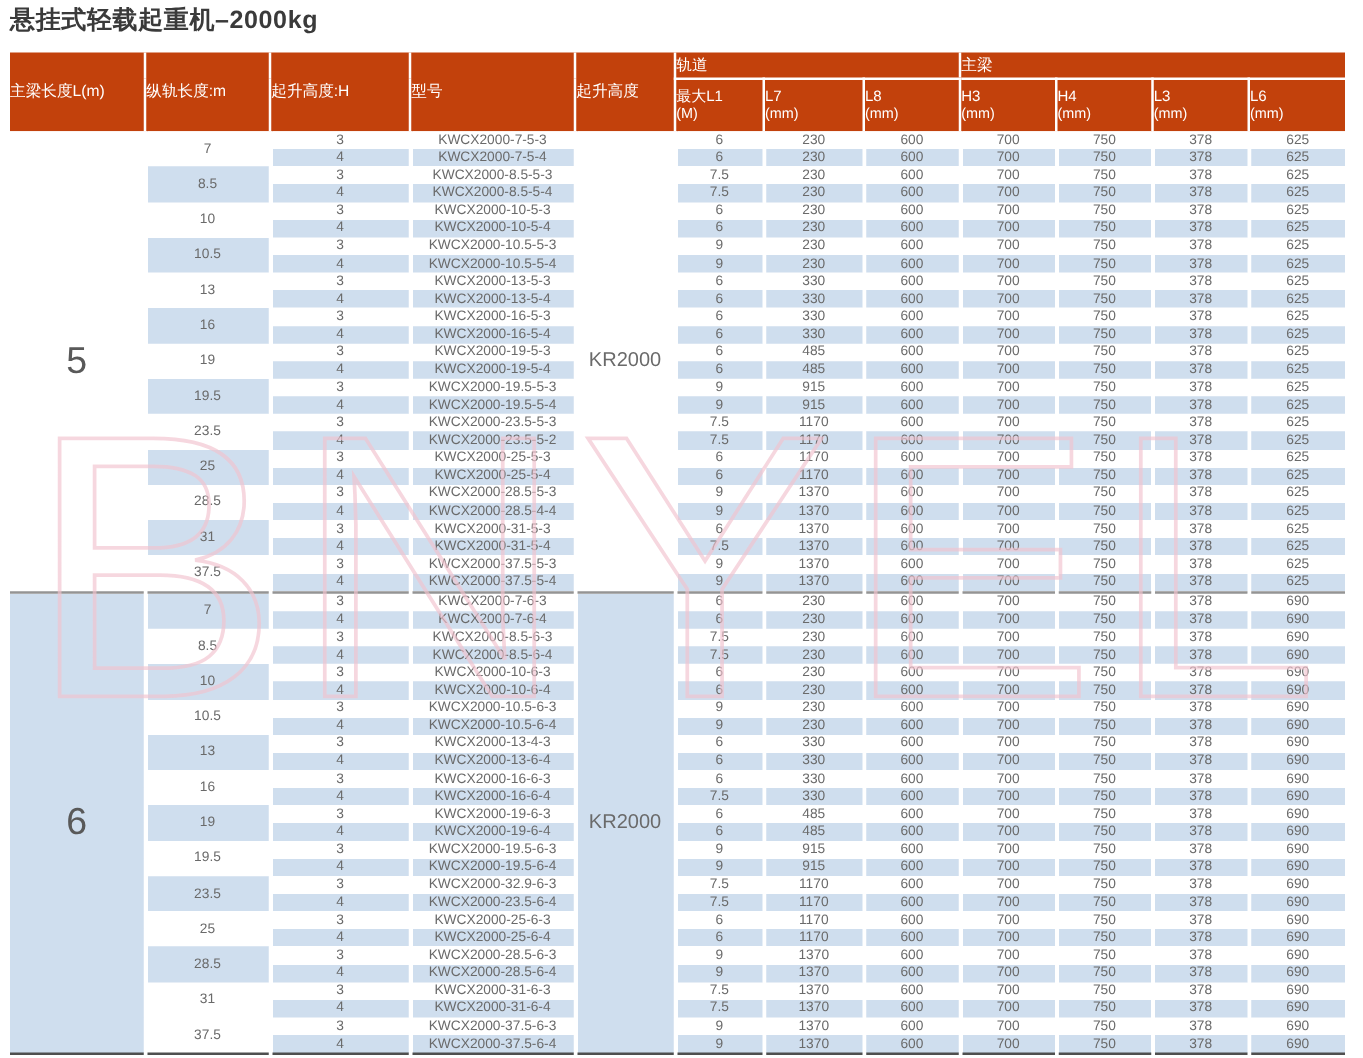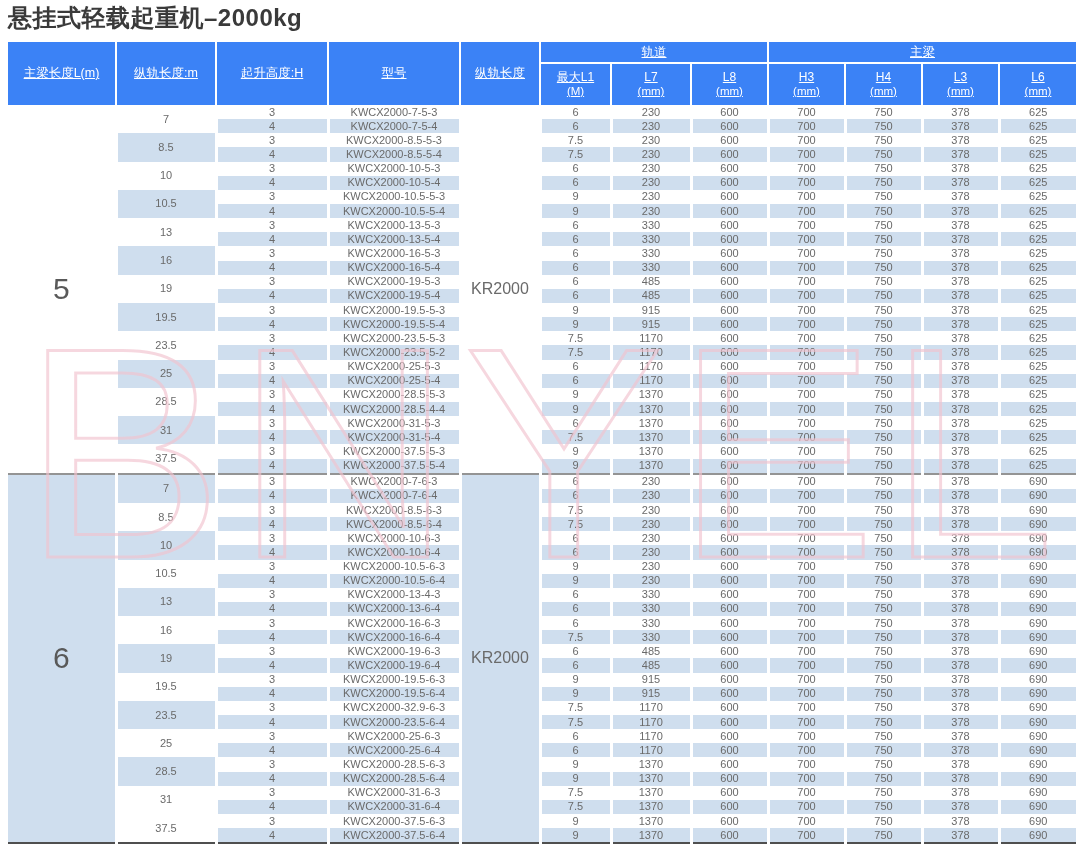--- a/index.html
+++ b/index.html
@@ -1,31 +1,31 @@
 <!DOCTYPE html>
 <html><head>
 <meta charset="utf-8">
 <style>
   html,body{margin:0;padding:0;}
   body{
     width:1090px;height:846px;position:relative;background:#fff;
     font-family:"Liberation Sans","DejaVu Sans",sans-serif;overflow:hidden;
   }
   .title{
-    position:absolute;top:2px;left:8px;font-size:24px;font-weight:bold;
+    position:absolute;top:2px;left:8px;font-size:20px;font-weight:bold;
     color:#3a3a3a;letter-spacing:.5px;
   }
   table{
     position:absolute;top:42px;left:8px;width:1068px;
     border-collapse:collapse;table-layout:fixed;
     border-bottom:2px solid #4f4f4f;
   }
   th{
-    background:#3b82f6;color:#fff;font-weight:normal;font-size:12.5px;
-    padding:0;vertical-align:middle;text-align:center;text-decoration:underline;
+    background:#c2410c;color:#fff;font-weight:normal;font-size:12.5px;
+    padding:0;vertical-align:middle;text-align:left;
   }
   thead tr.group-row{height:21px;}
   thead tr.sub-row{height:42px;margin-left:32px;}
   th.sep{border-left:2px solid #fff;}
   th.group-th{border-bottom:2px solid #fff;}
   th .sub-label{display:block;font-size:12px;line-height:1.15;}
   th .sub-unit{display:block;font-size:11.5px;line-height:1.1;}
   td{
     height:14.15px;padding:0;text-align:center;vertical-align:middle;
     font-size:11px;line-height:1;color:#6a6a6a;overflow:hidden;white-space:nowrap;
@@ -61,21 +61,21 @@
     <col style="width:77px">
       <col style="width:77px">
       <col style="width:77px">
   </colgroup>
   <thead>
     <tr class="group-row">
       <th rowspan="2">主梁长度L(m)</th>
       <th rowspan="2" class="sep">纵轨长度:m</th>
       <th rowspan="2" class="sep">起升高度:H</th>
       <th rowspan="2" class="sep">型号</th>
-      <th rowspan="2" class="sep">纵轨长度</th>
+      <th rowspan="2" class="sep">起升高度</th>
       <th colspan="3" class="sep group-th">轨道</th>
       <th colspan="4" class="sep group-th">主梁</th>
     </tr>
     <tr class="sub-row">
       <th class="sep">
         <span class="sub-label">最大L1</span>
         <span class="sub-unit">(M)</span>
       </th>
       <th class="sep">
         <span class="sub-label">L7</span>

